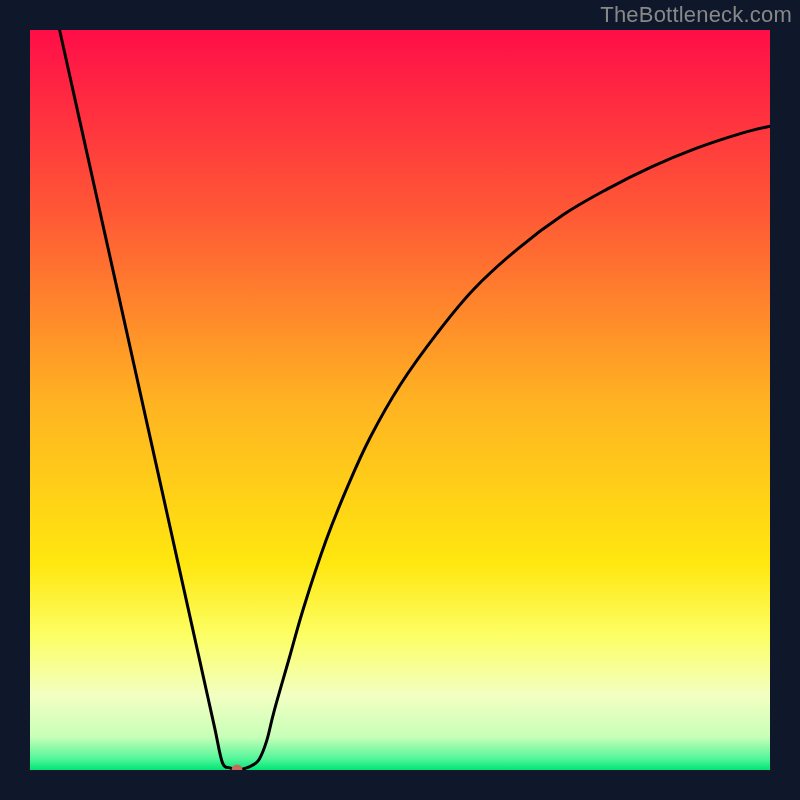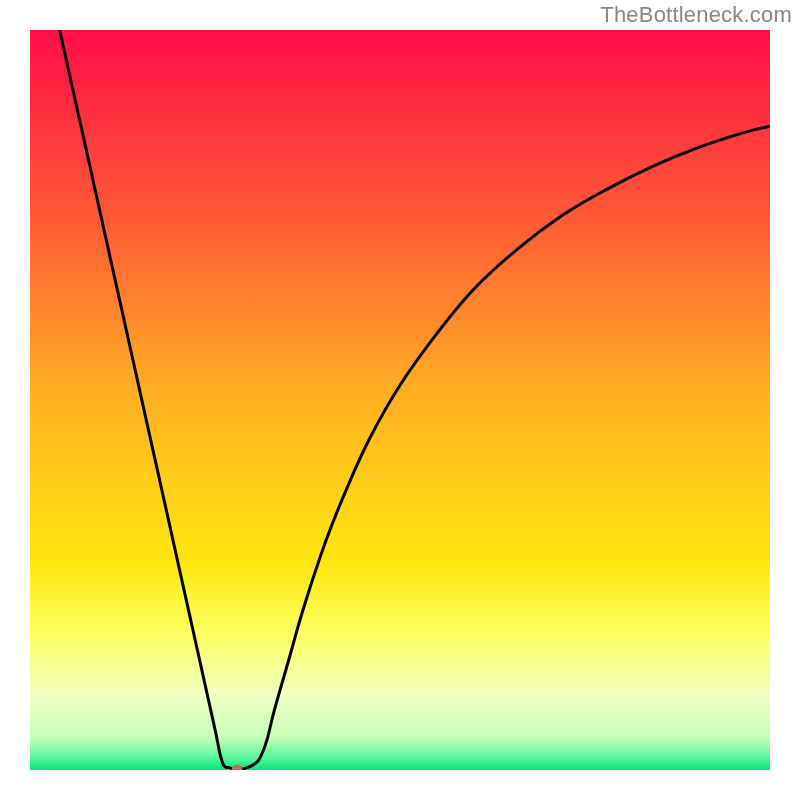--- a/index.html
+++ b/index.html
@@ -8,21 +8,21 @@
     width: 800px;
     height: 800px;
     background: #000;
     font-family: Arial, Helvetica, sans-serif;
     overflow: hidden;
   }
   .frame {
     position: relative;
     width: 800px;
     height: 800px;
-    background: #ffffff;
+    background: #0f172a;
   }
   .watermark {
     position: absolute;
     top: 2px;
     right: 8px;
     color: #888;
     font-size: 22px;
     font-weight: 500;
     letter-spacing: 0.2px;
     z-index: 10;

